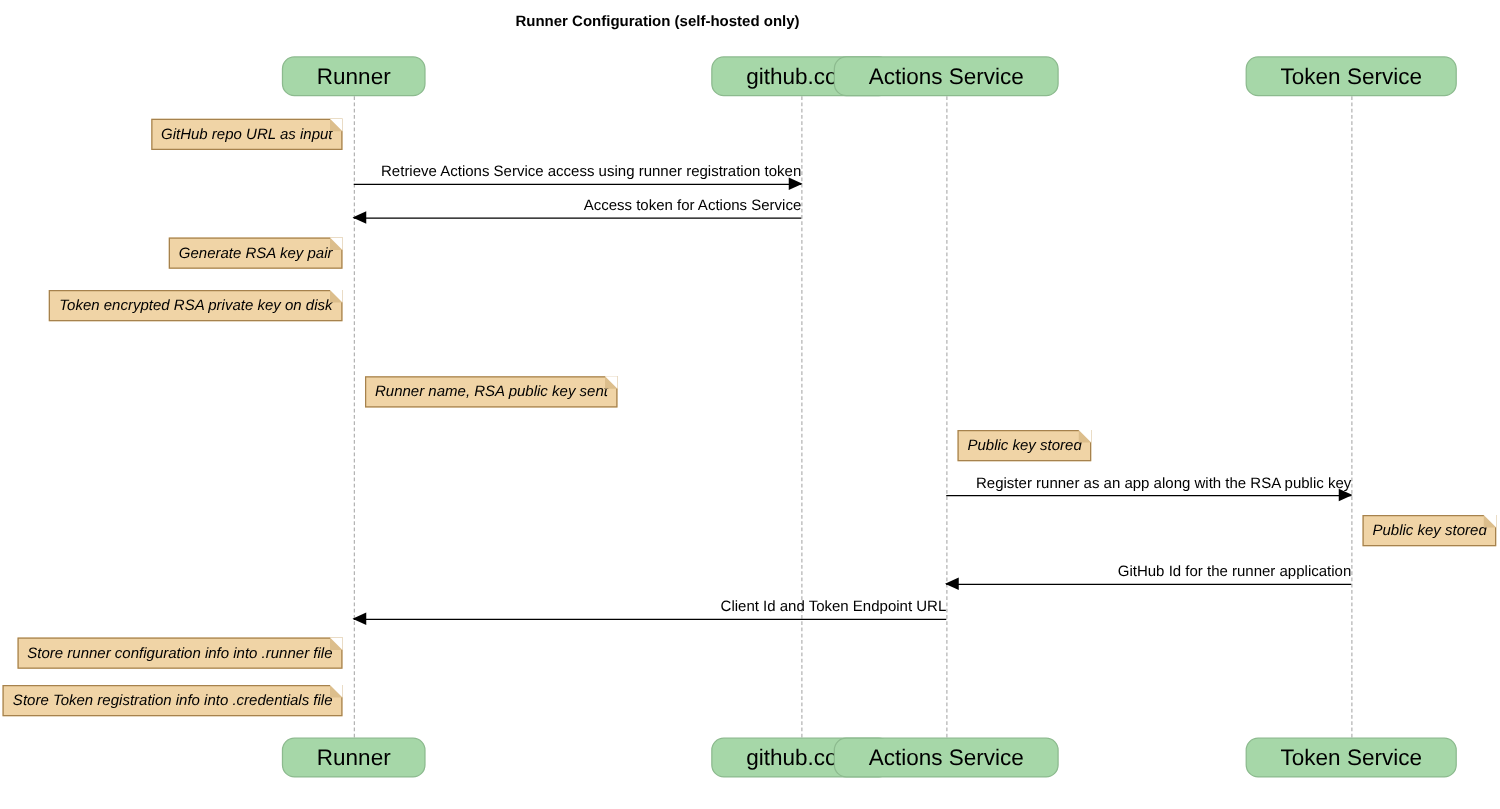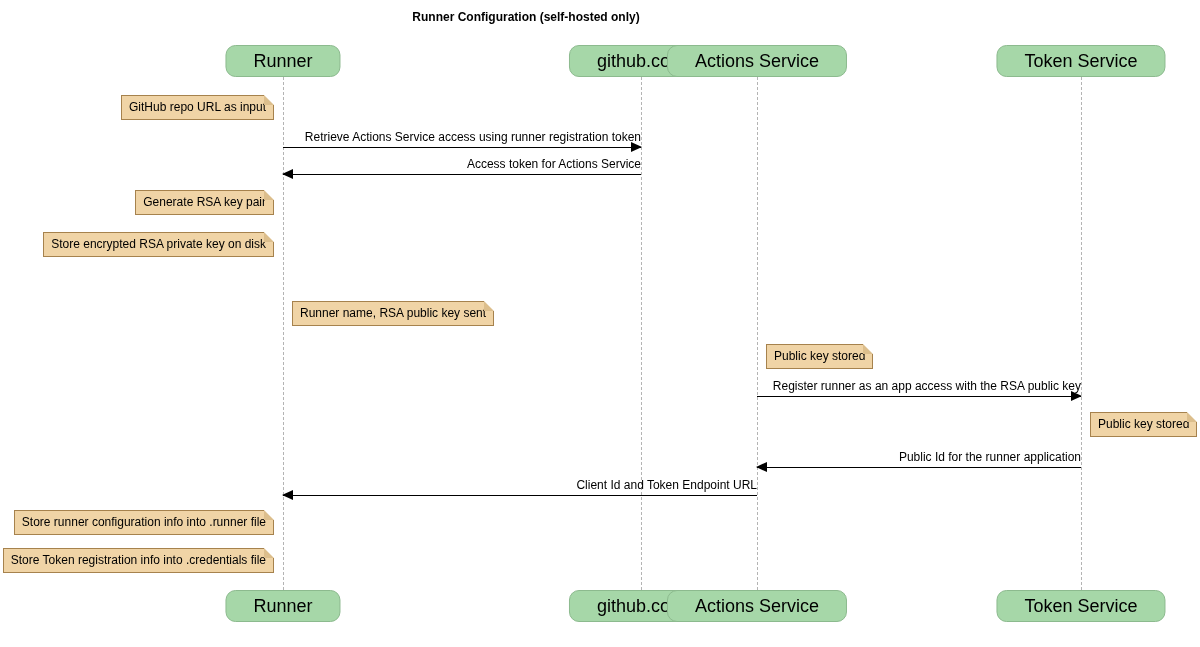--- a/index.html
+++ b/index.html
@@ -75,20 +75,21 @@
     border-bottom: 5.5px solid transparent;
   }
   .note {
     position: absolute;
     background: #f0d4a6;
     border: 1px solid #a6824d;
     padding: 4px 7px;
     font-size: 12px;
     line-height: 15px;
     white-space: nowrap;
+    font-style: italic;
   }
   .note::before {
     content: "";
     position: absolute;
     top: -1px;
     right: -1px;
     width: 0; height: 0;
     border-style: solid;
     border-width: 0 10px 10px 0;
     border-color: #ffffff #ffffff #dcbe8c #dcbe8c;
@@ -121,36 +122,36 @@
     <div class="msg-line dir-right"></div>
   </div>
 
   <div class="message" style="left:283px; top:158px; width:358px;">
     <div class="msg-label">Access token for Actions Service</div>
     <div class="msg-line dir-left"></div>
   </div>
 
 
   <div class="message" style="left:757px; top:380px; width:324px;">
-    <div class="msg-label">Register runner as an app access with the RSA public key</div>
+    <div class="msg-label">Register runner as an app along with the RSA public key</div>
     <div class="msg-line dir-right"></div>
   </div>
 
   <div class="message" style="left:757px; top:451px; width:324px;">
-    <div class="msg-label">Public Id for the runner application</div>
+    <div class="msg-label">GitHub Id for the runner application</div>
     <div class="msg-line dir-left"></div>
   </div>
 
   <div class="message" style="left:283px; top:479px; width:474px;">
     <div class="msg-label">Client Id and Token Endpoint URL</div>
     <div class="msg-line dir-left"></div>
   </div>
 
   <div class="note" style="right:926px; top:95px;">GitHub repo URL as input</div>
   <div class="note" style="right:926px; top:190px;">Generate RSA key pair</div>
-  <div class="note" style="right:926px; top:232px;">Store encrypted RSA private key on disk</div>
+  <div class="note" style="right:926px; top:232px;">Token encrypted RSA private key on disk</div>
   <div class="note" style="left:292px; top:301px;">Runner name, RSA public key sent</div>
   <div class="note" style="left:766px; top:344px;">Public key stored</div>
   <div class="note" style="left:1090px; top:412px;">Public key stored</div>
   <div class="note" style="right:926px; top:510px;">Store runner configuration info into .runner file</div>
   <div class="note" style="right:926px; top:548px;">Store Token registration info into .credentials file</div>
 
 </div>
 
 </body></html>

